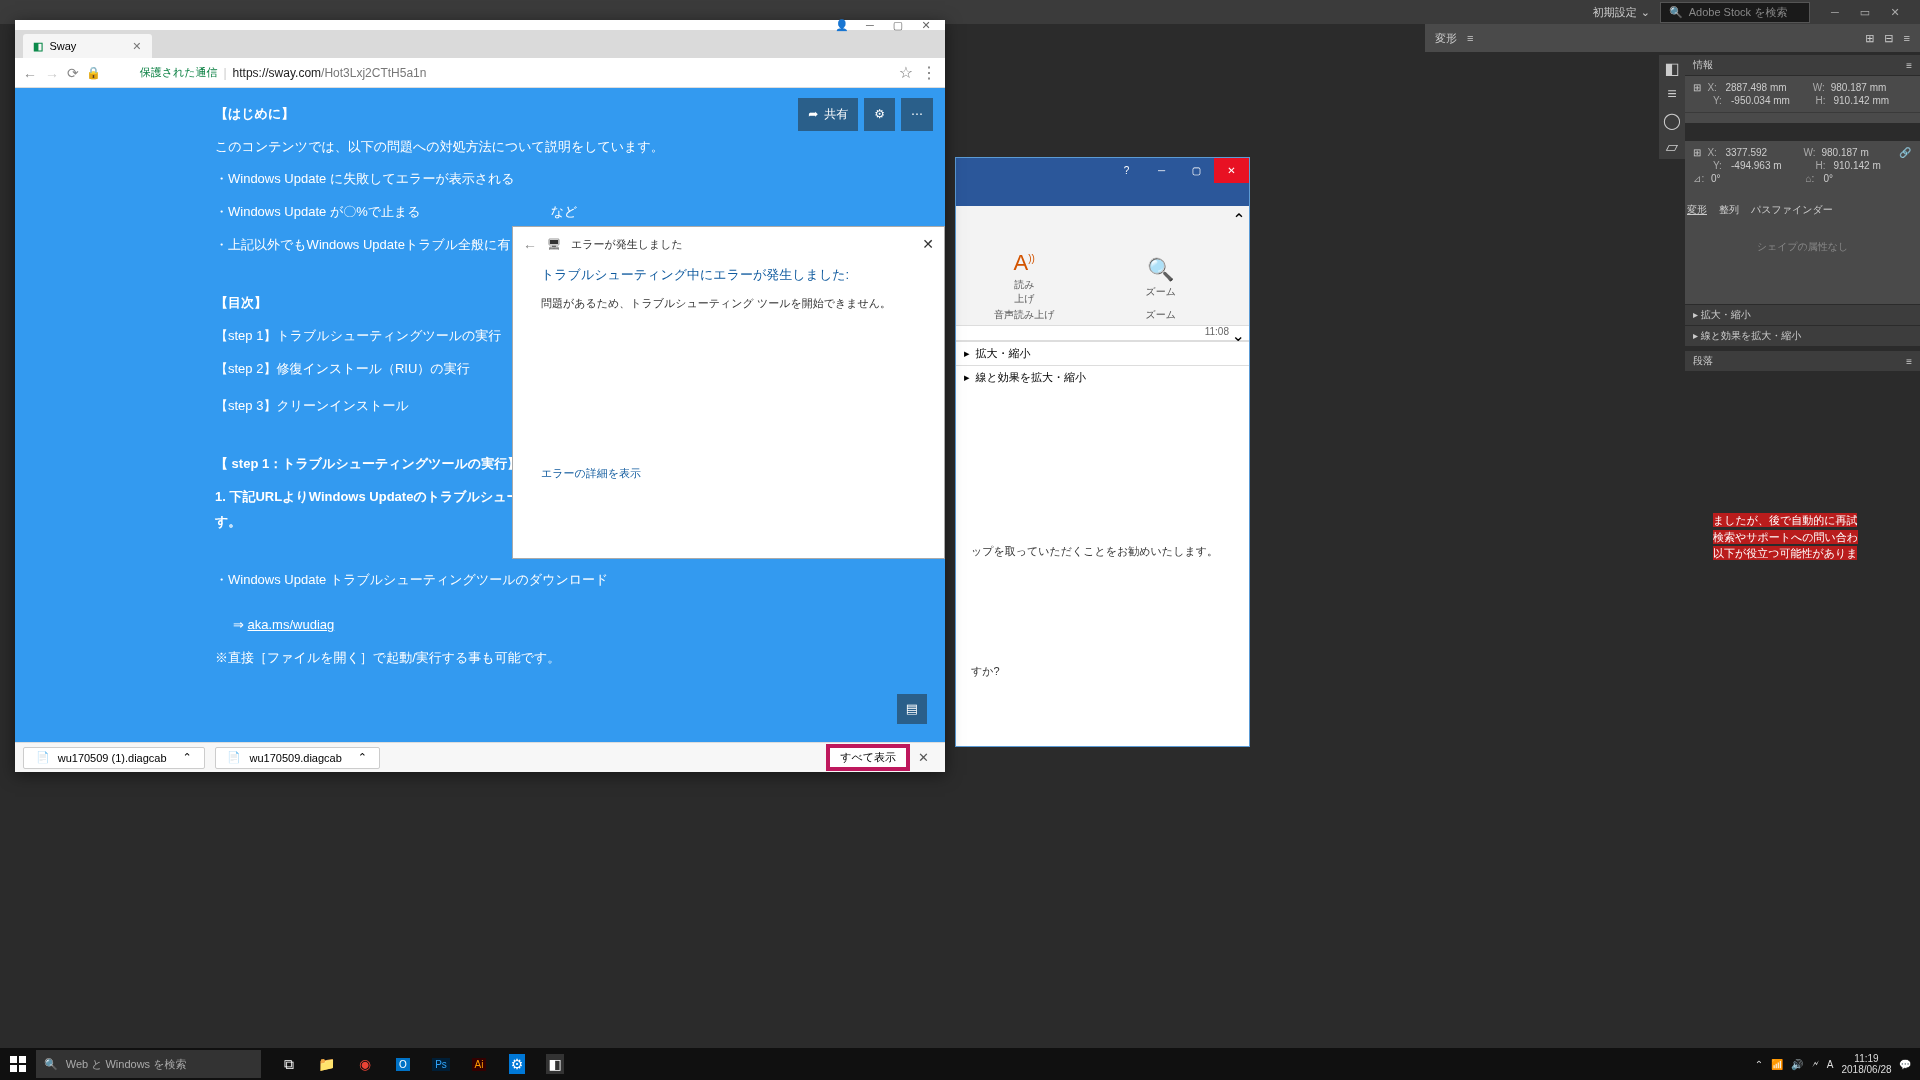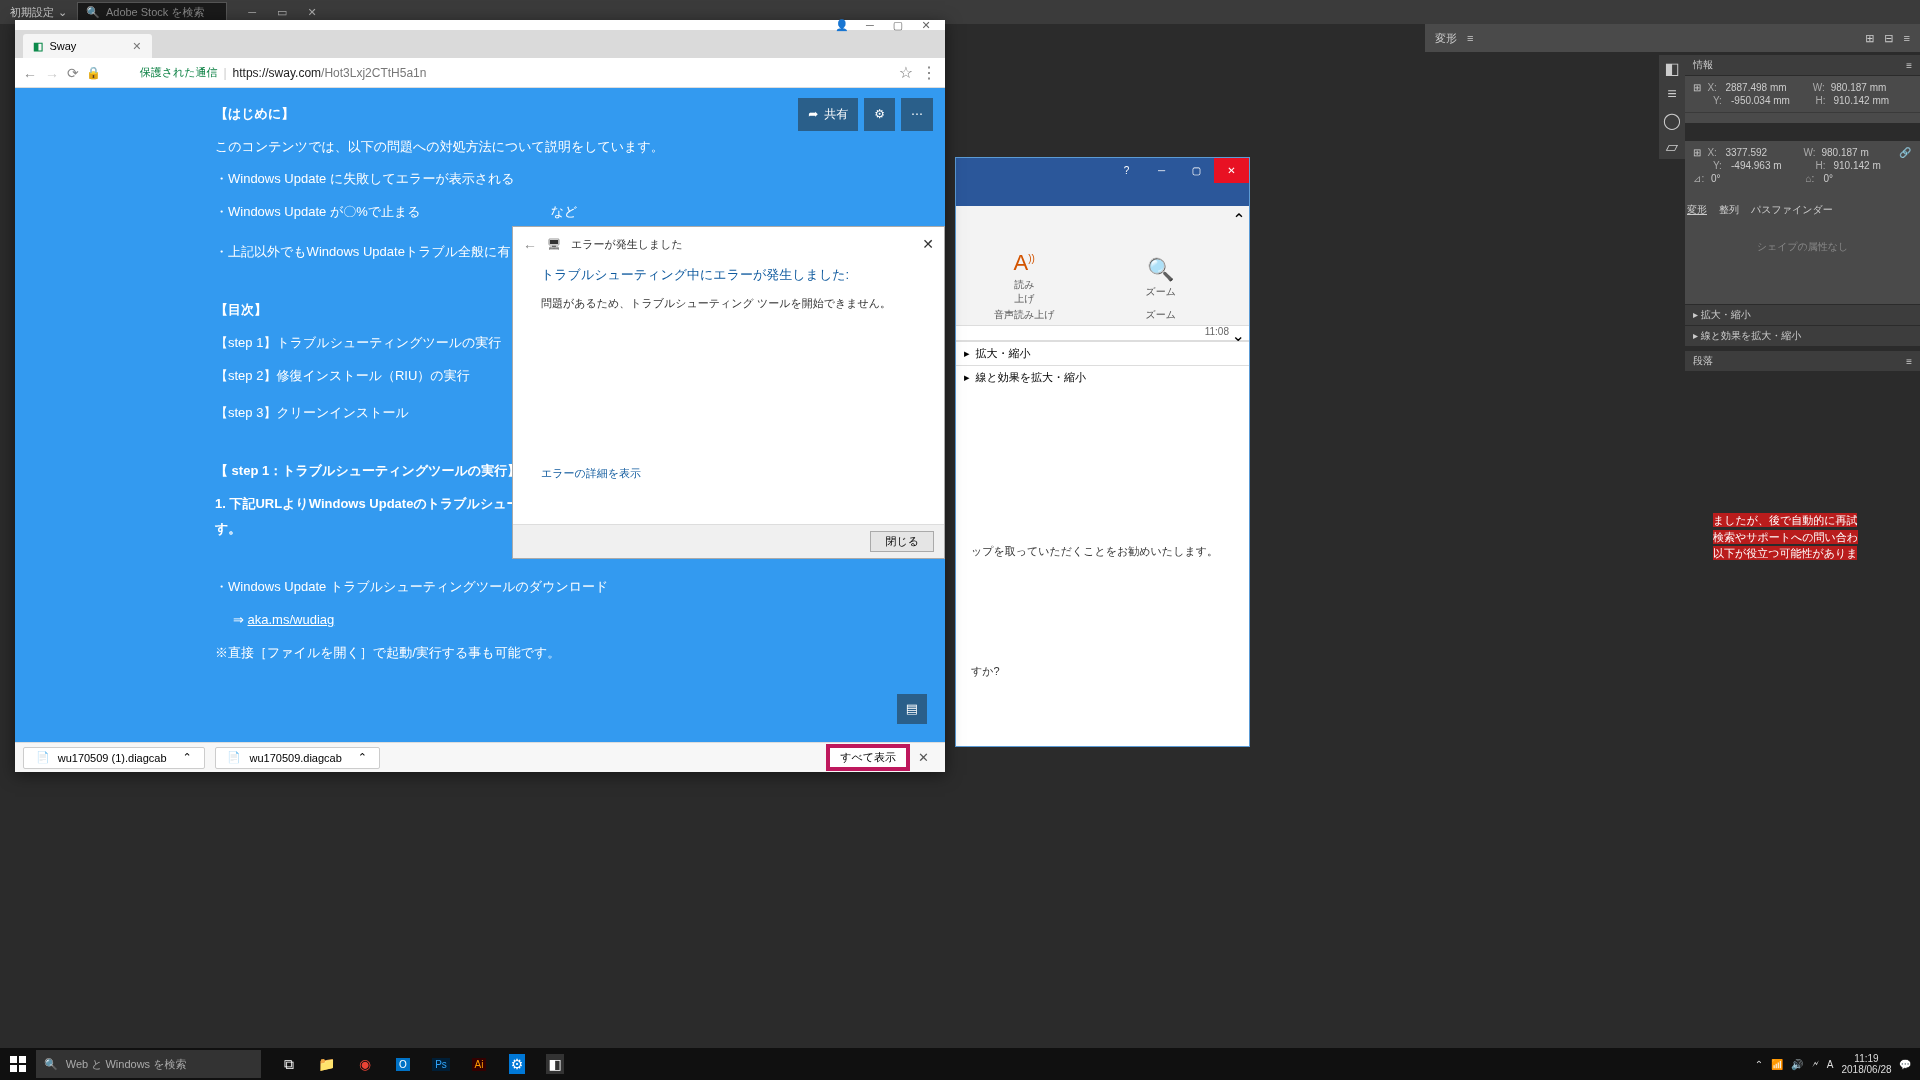--- a/index.html
+++ b/index.html
@@ -1,17 +1,17 @@
 <!DOCTYPE html>
 <html><head>
 <meta charset="utf-8">
 <style>
 * { margin: 0; padding: 0; box-sizing: border-box; font-family: "Yu Gothic UI", "Meiryo", sans-serif; }
 body { width: 1920px; height: 1080px; background: #2b2b2b; overflow: hidden; position: relative; }
-.ai-bar { position: absolute; top: 0; left: 0; right: 0; height: 24px; background: #3b3b3b; display:flex; align-items:center; justify-content:flex-start; gap:10px; padding:0 10px; color:#ccc; font-size:11px; }
+.ai-bar { position: absolute; top: 0; left: 0; right: 0; height: 24px; background: #3b3b3b; display:flex; align-items:center; justify-content:flex-end; gap:10px; padding:0 10px; color:#ccc; font-size:11px; }
 .ai-bar .drop { display:flex; align-items:center; gap:4px; }
 .ai-bar .search { background:#1a1a1a; padding:2px 8px; border:1px solid #555; color:#888; display:flex; align-items:center; gap:6px; width:150px; }
 .ai-winbtns { display:flex; }
 .ai-winbtn { width:30px; height:20px; display:flex; align-items:center; justify-content:center; color:#aaa; }
 .ai-panels { position:absolute; top:55px; right:0; width:235px; bottom:40px; color:#ccc; font-size:10px; }
 .ai-panel-title { background:#3d3d3d; padding:3px 8px; display:flex; justify-content:space-between; align-items:center; border-bottom:1px solid #2b2b2b; }
 .ai-panel-body { background:#4a4a4a; padding:5px 8px; font-size:10px; }
 .ai-row { display:flex; align-items:center; gap:6px; padding:1px 0; }
 .ai-row .lab { width:12px; color:#aaa; }
 .ai-row .val { flex:1; }
@@ -254,30 +254,30 @@
           <span>⚙</span>
         </div>
       <div class="sway-btn">
           <span>⋯</span>
         </div>
     </div>
     <b>【はじめに】</b><br>
     <div style="margin-top:8px">このコンテンツでは、以下の問題への対処方法について説明をしています。</div>
     <div style="margin-top:8px">・Windows Update に失敗してエラーが表示される</div>
     <div style="margin-top:8px">・Windows Update が〇%で止まる　　　　　　　　　　など</div>
-    <div style="margin-top:15px">・上記以外でもWindows Updateトラブル全般に有</div>
+    <div style="margin-top:8px">・上記以外でもWindows Updateトラブル全般に有</div>
     <b style="display:block; margin-top:34px">【目次】</b>
     <div style="margin-top:8px">【step 1】トラブルシューティングツールの実行</div>
     <div style="margin-top:8px">【step 2】修復インストール（RIU）の実行</div>
     <div style="margin-top:12px">【step 3】クリーンインストール</div>
     <b style="display:block; margin-top:34px">【 step 1：トラブルシューティングツールの実行】</b>
     <b style="display:block; margin-top:8px">1. 下記URLよりWindows Updateのトラブルシュー</b>
     <b>す。</b>
     <div style="margin-top:34px">・Windows Update トラブルシューティングツールのダウンロード</div>
-    <div style="margin-top:8px; padding-left:18px"><span>⇒  </span><a>aka.ms/wudiag</a></div>
+    <div style="margin-top:20px; padding-left:18px"><span>⇒  </span><a>aka.ms/wudiag</a></div>
     <div style="margin-top:8px">※直接［ファイルを開く］で起動/実行する事も可能です。</div>
     <div class="sway-float">
         <span style="color:#fff">▤</span>
       </div>
   </div>
   <div class="downloads">
     <div class="dl-item">
         <span>📄</span>
         <span>wu170509 (1).diagcab</span>
         <span style="margin-left:8px">⌃</span>
@@ -296,23 +296,20 @@
   <div class="hdr">
     <span class="back">←</span>
     <span>🖥</span>
     <span>エラーが発生しました</span>
     <span class="x">✕</span>
   </div>
   <div class="body">
     <div class="msg">トラブルシューティング中にエラーが発生しました:</div>
     <div>問題があるため、トラブルシューティング ツールを開始できません。</div>
     <span class="detail-link">エラーの詳細を表示</span>
-  </div>
-  <div class="ftr">
-    <button>閉じる</button>
   </div>
 </div>
 
 <div class="taskbar">
   <div class="start">
     <svg width="16" height="16" viewBox="0 0 16 16">
         <rect x="0" y="0" width="7" height="7" fill="#fff"></rect>
         <rect x="9" y="0" width="7" height="7" fill="#fff"></rect>
         <rect x="0" y="9" width="7" height="7" fill="#fff"></rect>
         <rect x="9" y="9" width="7" height="7" fill="#fff"></rect>

